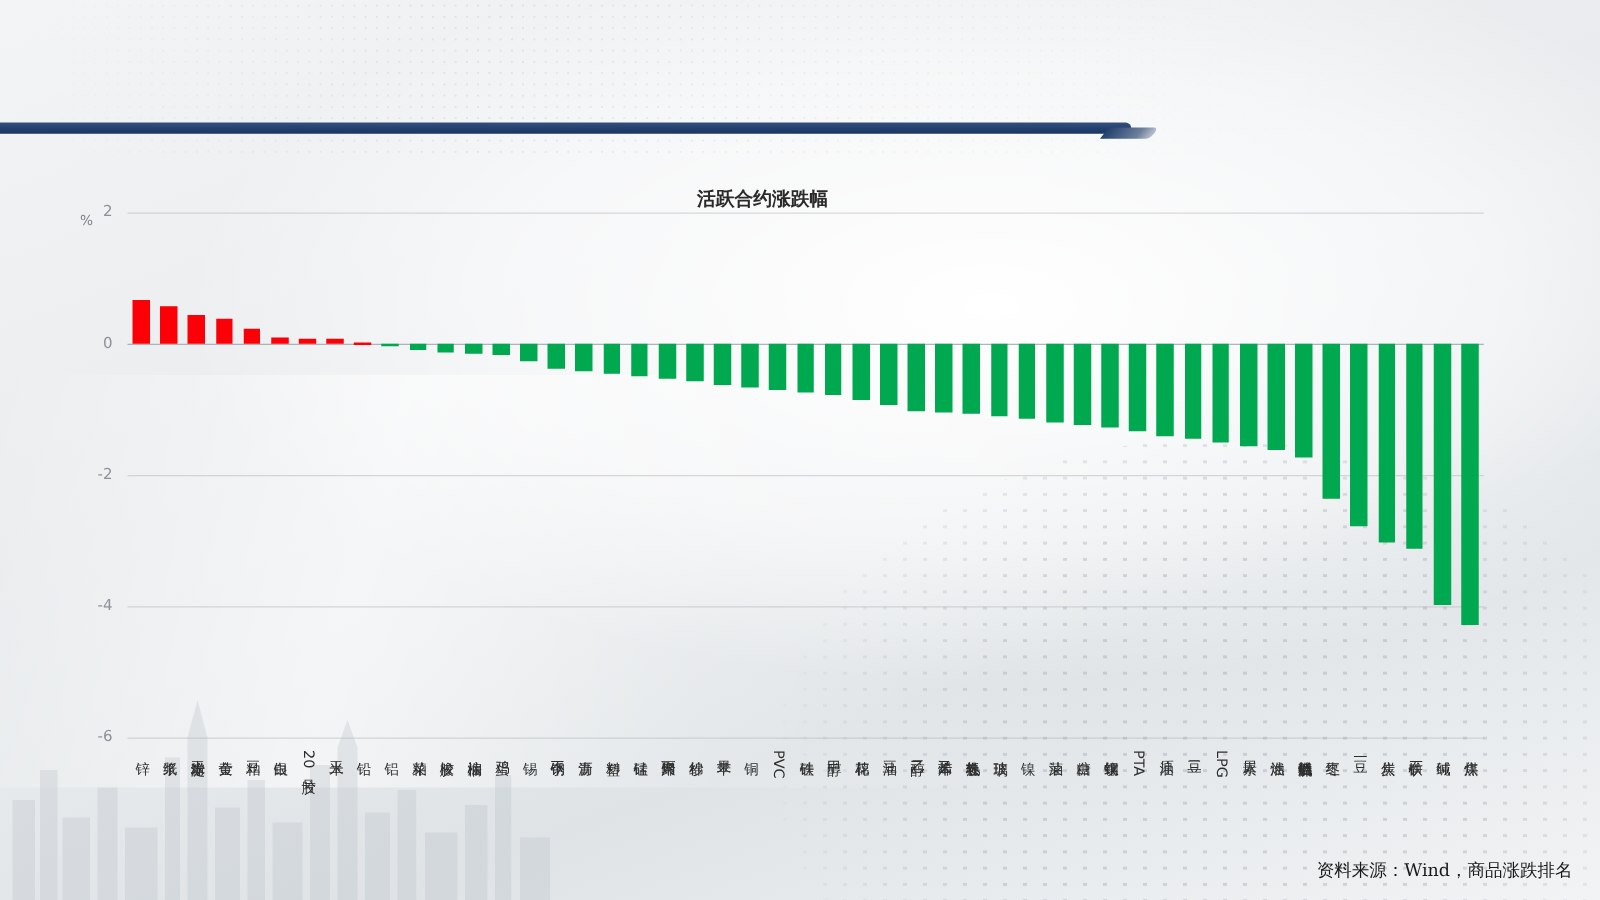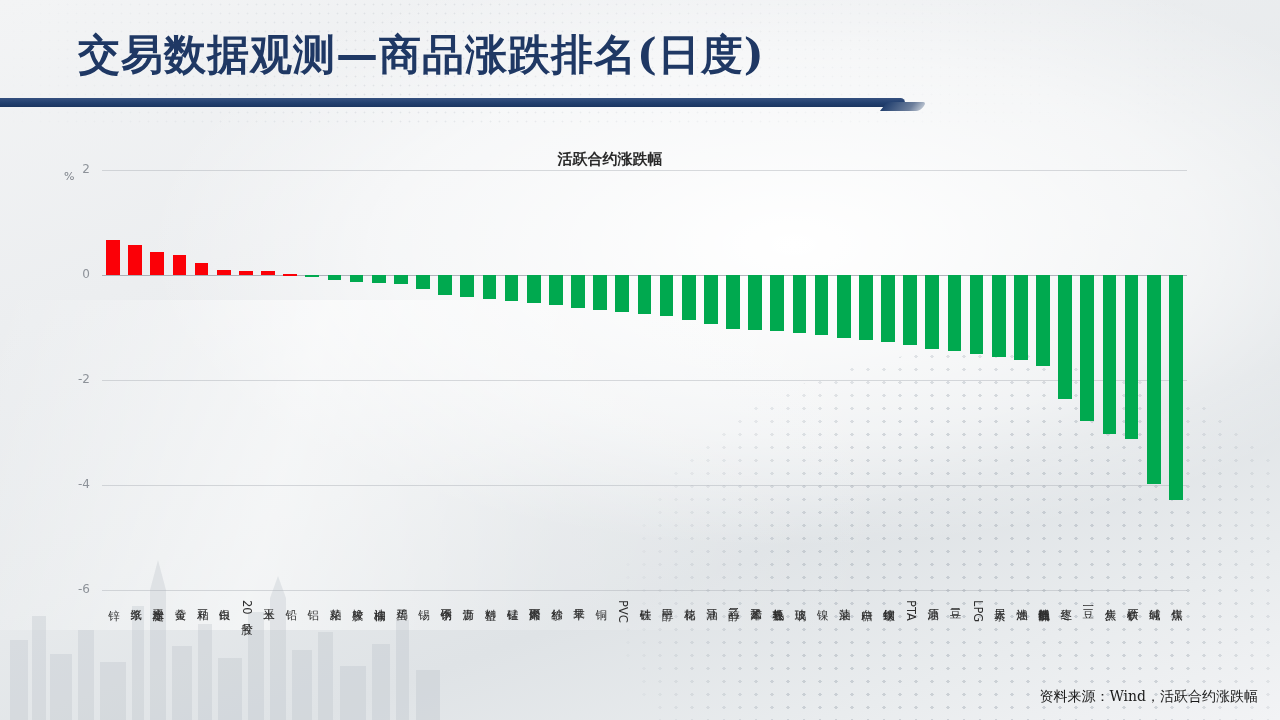--- a/index.html
+++ b/index.html
@@ -126,21 +126,20 @@
       <rect x="292" y="130" width="20" height="70"></rect>
       <rect x="318" y="112" width="15" height="88"></rect>
       <rect x="340" y="146" width="26" height="54"></rect>
       <rect x="372" y="124" width="18" height="76"></rect>
       <rect x="396" y="100" width="13" height="100"></rect>
       <rect x="416" y="150" width="24" height="50"></rect>
     </g>
   </svg>
 
   <div id="header">
-    <div id="title">交易数据观测—商品涨跌排名(日度)</div>
     <div class="rule-wrap">
       <div class="rule-main"></div>
       <div class="rule-tail"></div>
     </div>
   </div>
 
   <div id="chart">
     <div id="chart-title">活跃合约涨跌幅</div>
     <div id="yunit">%</div>
     <div id="plot">
@@ -248,14 +247,14 @@
         <div class="xlabel" style="left: 1000.5px; top: 430px; width: 14px;">焦炭</div>
         <div class="bar down" title="铁矿石 -3.12%" style="left: 1022.78px; top: 105px; width: 13.7286px; height: 163.8px;"></div>
         <div class="xlabel" style="left: 1022.64px; top: 430px; width: 14px;">铁矿石</div>
         <div class="bar down" title="纯碱 -3.98%" style="left: 1044.92px; top: 105px; width: 13.7286px; height: 208.95px;"></div>
         <div class="xlabel" style="left: 1044.79px; top: 430px; width: 14px;">纯碱</div>
         <div class="bar down" title="焦煤 -4.28%" style="left: 1067.06px; top: 105px; width: 13.7286px; height: 224.7px;"></div>
         <div class="xlabel" style="left: 1066.93px; top: 430px; width: 14px;">焦煤</div>
       </div>
   </div>
 
-  <div id="source">资料来源：Wind，活跃合约涨跌幅</div>
+  <div id="source">资料来源：Wind，商品涨跌排名</div>
 </div>
 
 </body></html>

